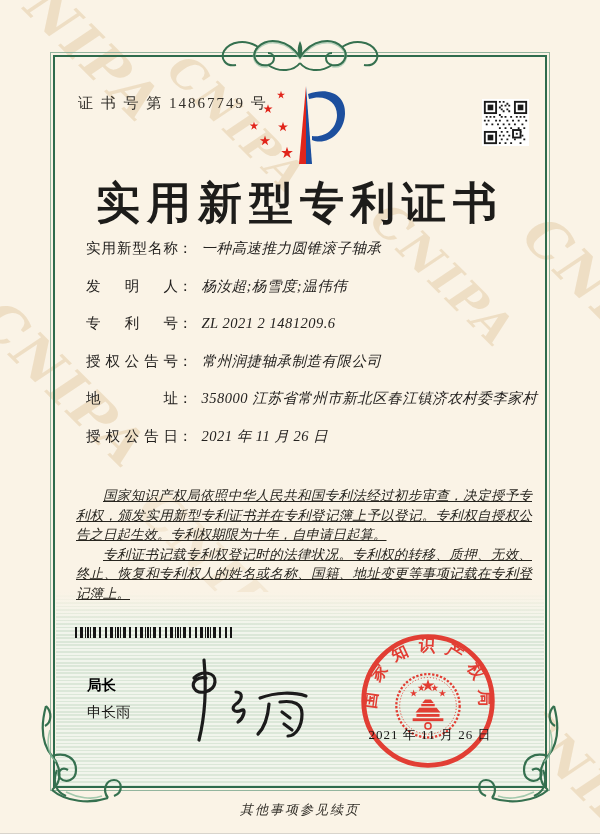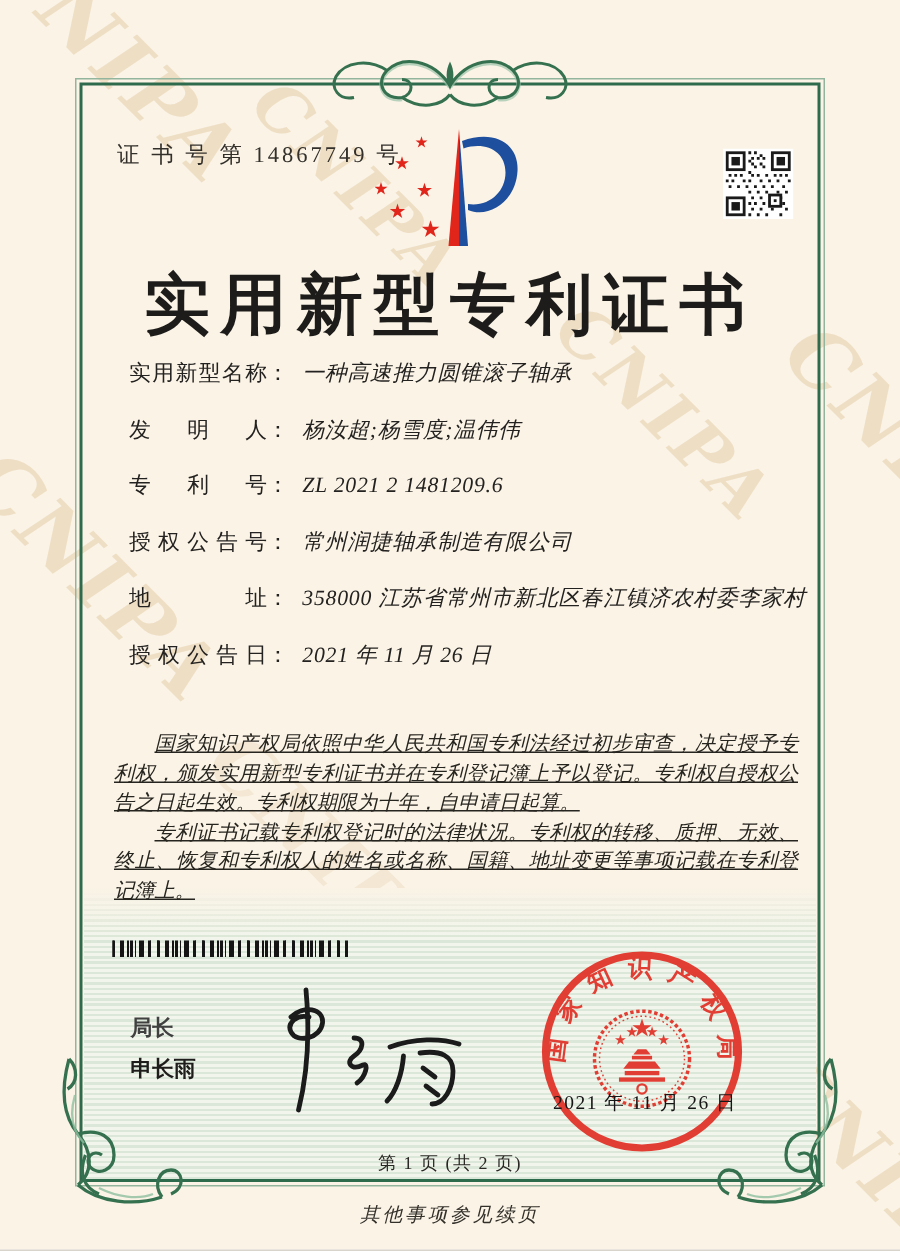--- a/index.html
+++ b/index.html
@@ -41,22 +41,22 @@
 
   .legal{position:absolute;left:76px;top:486px;width:456px;z-index:5;
     font-size:13.5px;line-height:19.5px;color:#27251f;text-align:justify;font-style:italic;text-decoration:underline;}
   .legal p{margin:0;text-indent:2em;}
 
   .barcode{position:absolute;left:75px;top:627px;width:157px;height:11px;z-index:5;
     background:repeating-linear-gradient(90deg,#151515 0 2px,transparent 2px 6px),
                repeating-linear-gradient(90deg,#151515 0 1px,transparent 1px 5px);}
 
   .issuer-title{position:absolute;left:87px;top:676px;font-size:14.5px;font-weight:bold;
-    font-family:"Liberation Sans","DejaVu Sans",sans-serif;color:#404040;z-index:5;}
-  .issuer-name{position:absolute;left:87px;top:703px;font-size:14.5px;font-weight:bold;
+    font-family:"Liberation Sans","DejaVu Sans",sans-serif;color:#000000;z-index:5;}
+  .issuer-name{position:absolute;left:87px;top:703px;font-size:14.5px;font-weight:normal;
     font-family:"Liberation Sans","DejaVu Sans",sans-serif;color:#1e1d1b;z-index:5;text-align:center;}
 
   .signature{position:absolute;left:172px;top:648px;width:145px;height:100px;z-index:6;}
 
   .seal{position:absolute;left:356px;top:629px;width:144px;height:144px;z-index:5;opacity:0.95;}
   .seal-date{position:absolute;left:360px;top:726px;width:140px;text-align:center;
     font-size:13px;letter-spacing:1px;color:#161616;z-index:6;}
 
   .footer-page{position:absolute;left:0;right:0;top:767px;text-align:center;
     font-size:12px;color:#2a2824;z-index:5;letter-spacing:1px;}
@@ -240,17 +240,16 @@
         <rect x="63" y="88.5" width="24" height="3"></rect>
         <path d="M62,87 L66,82 L84,82 L88,87 Z"></path>
         <rect x="68" y="78" width="14" height="2.5"></rect>
         <path d="M69,77 L72,73.5 L78,73.5 L81,77 Z"></path>
       </g>
       <circle cx="75" cy="101" r="3.2" fill="none" stroke-width="1.6"></circle>
     </g>
   </svg>
   <div class="seal-date">2021 年 11 月 26 日</div>
 
-  <div class="footer-page">第 1 页 (共 2 页)</div>
   <div class="footer-note">其他事项参见续页</div>
 
   <div class="scan-edge"></div>
 </div>
 
 </body></html>

